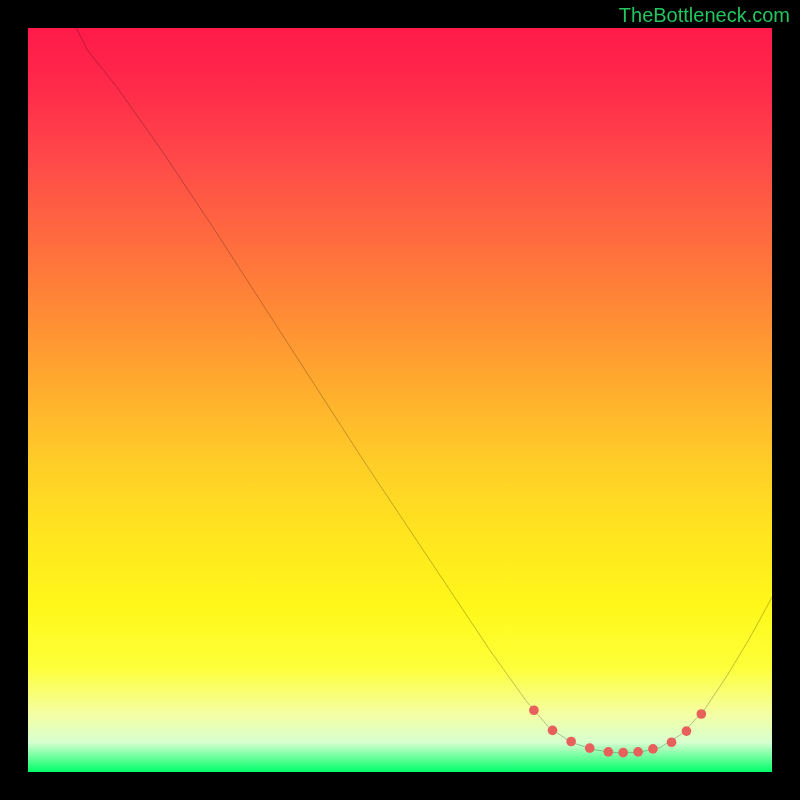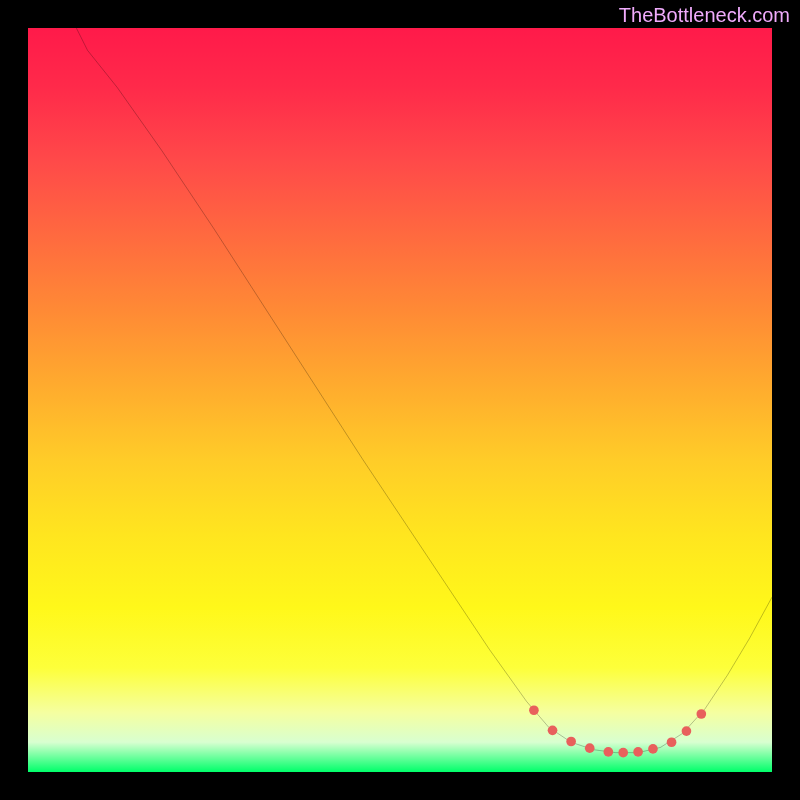--- a/index.html
+++ b/index.html
@@ -8,21 +8,21 @@
     height: 800px;
     background: #000;
     position: relative;
     overflow: hidden;
     font-family: Arial, sans-serif;
   }
   .watermark {
     position: absolute;
     top: 4px;
     right: 10px;
-    color: #f0abfc;
+    color: #22c55e;
     font-size: 20px;
     font-weight: 500;
     z-index: 10;
   }
   .plot-area {
     position: absolute;
     left: 28px;
     top: 28px;
     width: 744px;
     height: 744px;

